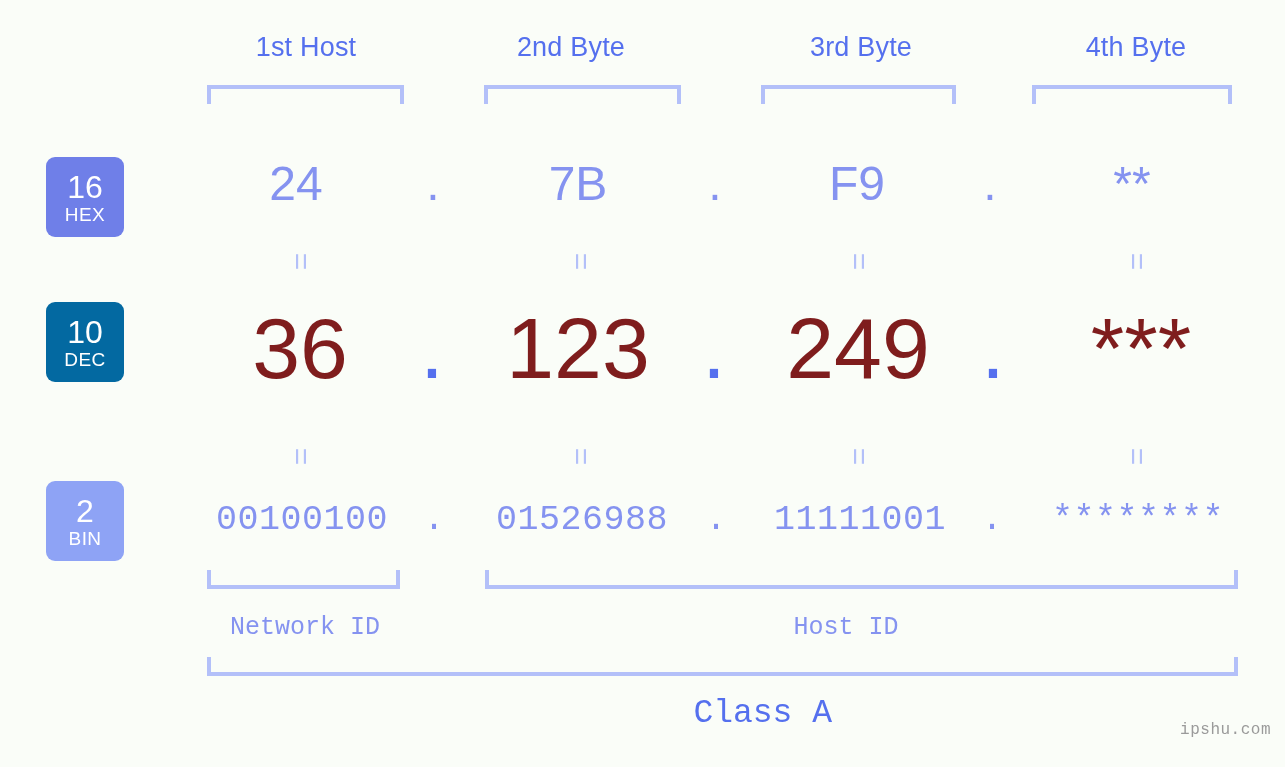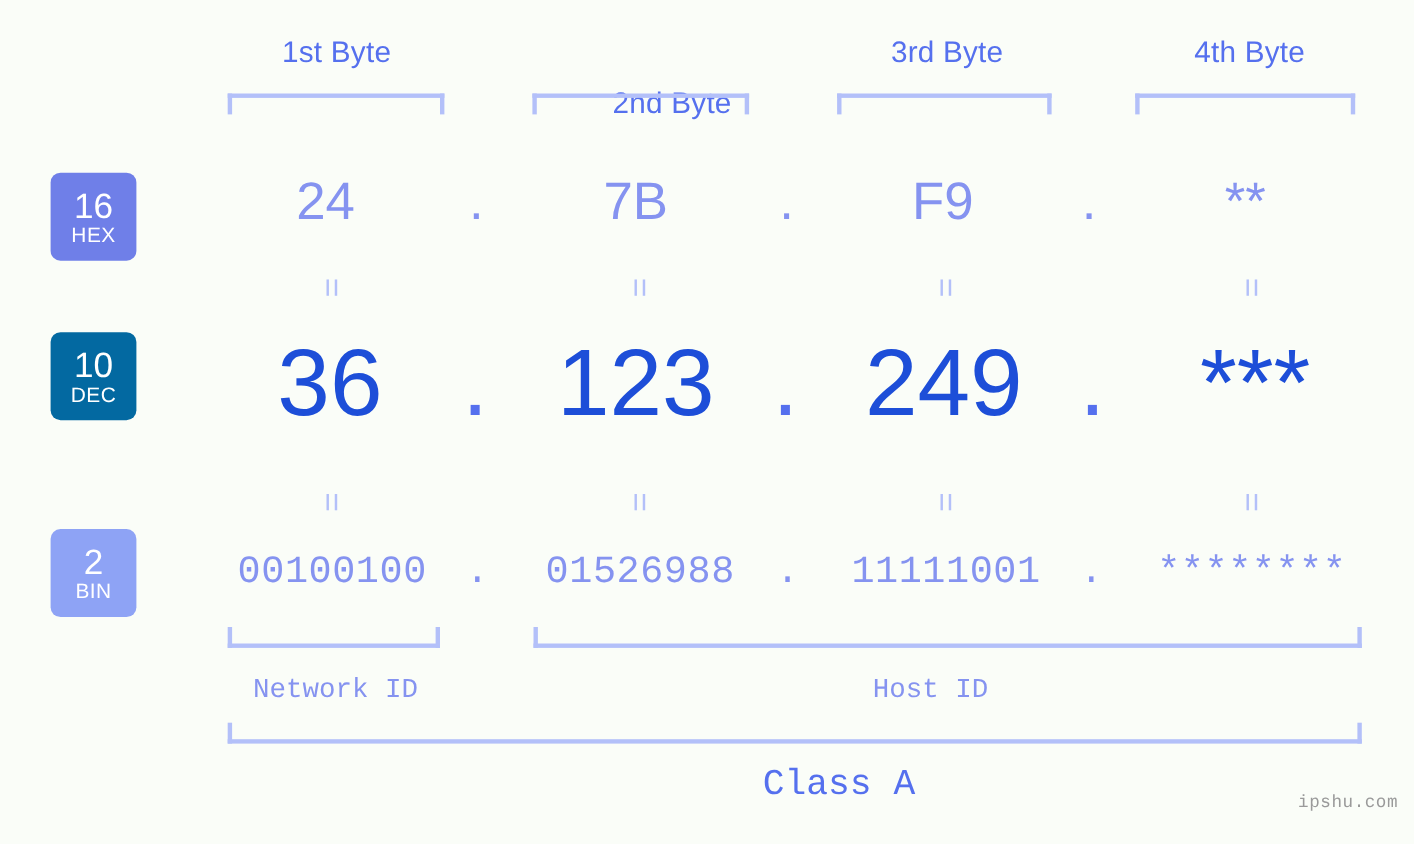--- a/index.html
+++ b/index.html
@@ -78,21 +78,21 @@
   .hex-dot {
     font-family: "Liberation Sans", sans-serif;
     font-size: 48px;
     color: #8593f0;
     line-height: 1;
   }
 
   .dec-val {
     font-family: "Liberation Sans", sans-serif;
     font-size: 86px;
-    color: #1d4ed8;
+    color: #7f1d1d;
     line-height: 1;
     font-weight: 400;
   }
   .dec-dot {
     font-family: "Liberation Sans", sans-serif;
     font-size: 86px;
     color: #5570ee;
     line-height: 1;
   }
 
@@ -150,22 +150,22 @@
     font-size: 16px;
     color: #9a9a9a;
     letter-spacing: 0.5px;
   }
 </style>
 </head>
 <body>
 
 <div id="stage">
 
-  <div class="col-header" style="left:196px; width:220px;">1st Byte</div>
-  <div class="col-header" style="left:501px; width:220px;margin-top:47px;">2nd Byte</div>
+  <div class="col-header" style="left:196px; width:220px;">1st Host</div>
+  <div class="col-header" style="left:461px; width:220px;">2nd Byte</div>
   <div class="col-header" style="left:751px; width:220px;">3rd Byte</div>
   <div class="col-header" style="left:1026px; width:220px;">4th Byte</div>
 
   <div class="bracket bracket-down" style="left:207px; top:85px; width:197px;"></div>
   <div class="bracket bracket-down" style="left:484px; top:85px; width:197px;"></div>
   <div class="bracket bracket-down" style="left:761px; top:85px; width:195px;"></div>
   <div class="bracket bracket-down" style="left:1032px; top:85px; width:200px;"></div>
 
   <div class="badge" style="top:157px; background:#6f7fe8;">
     <span class="num">16</span>

